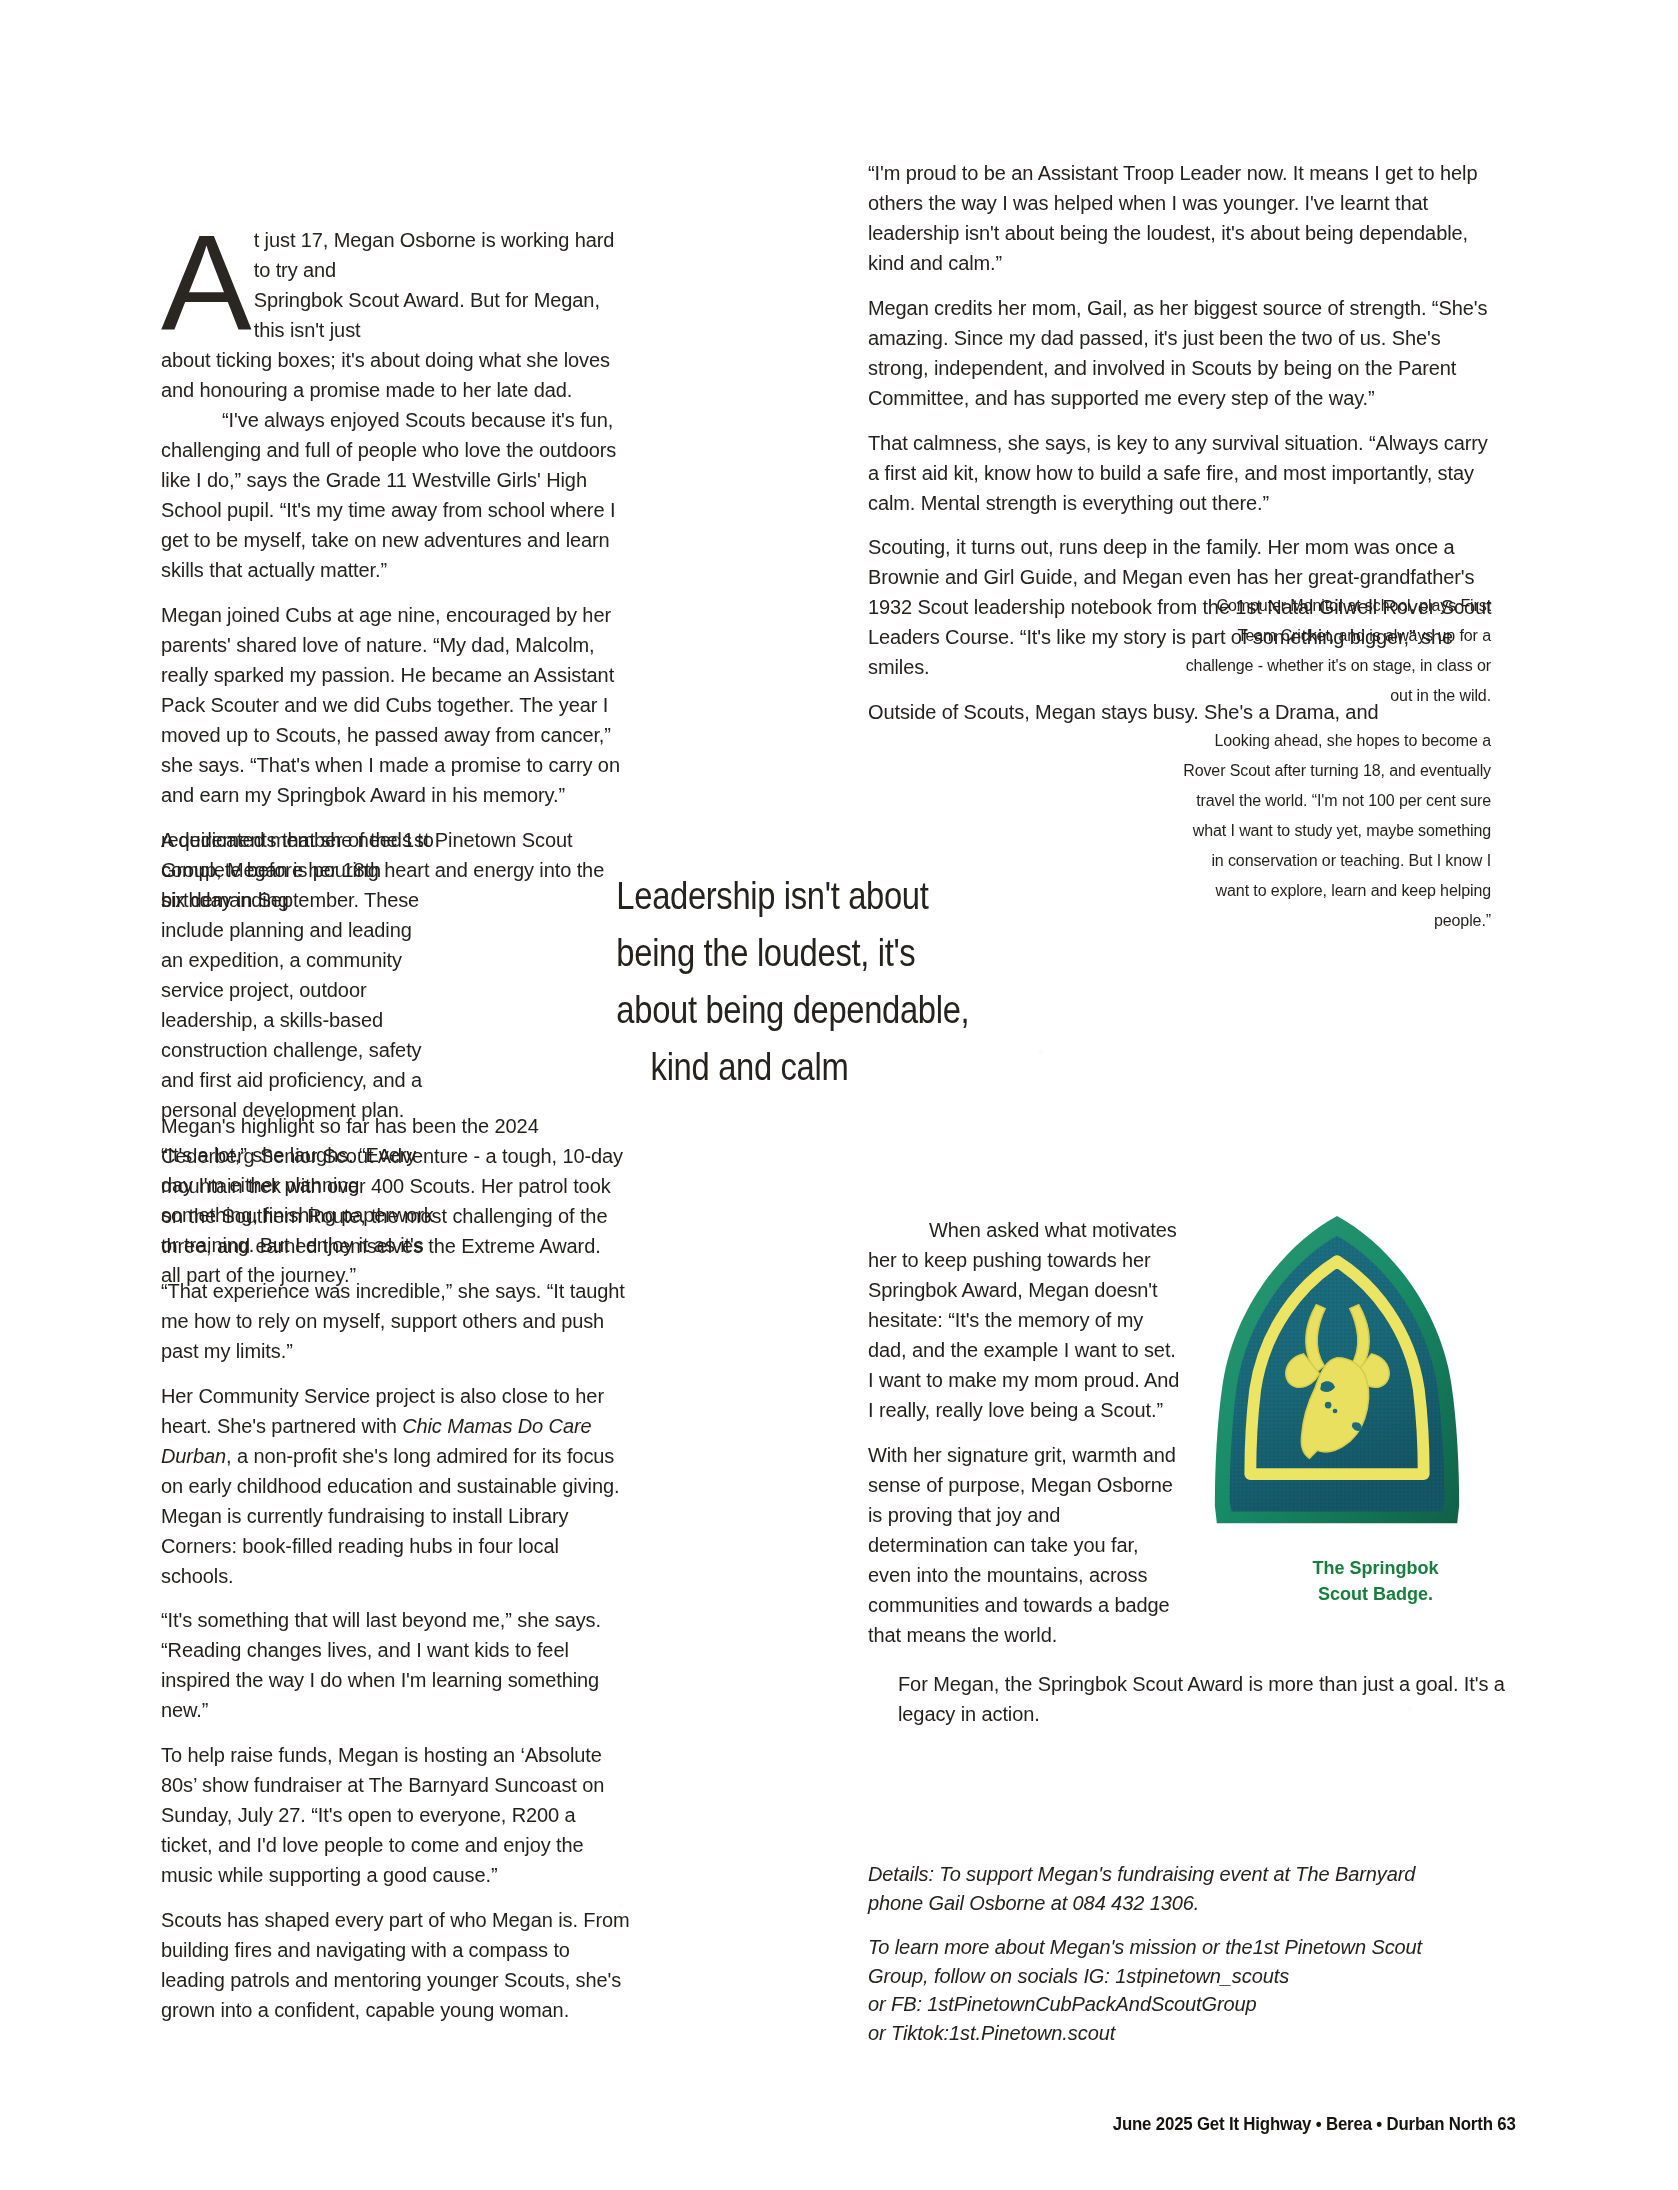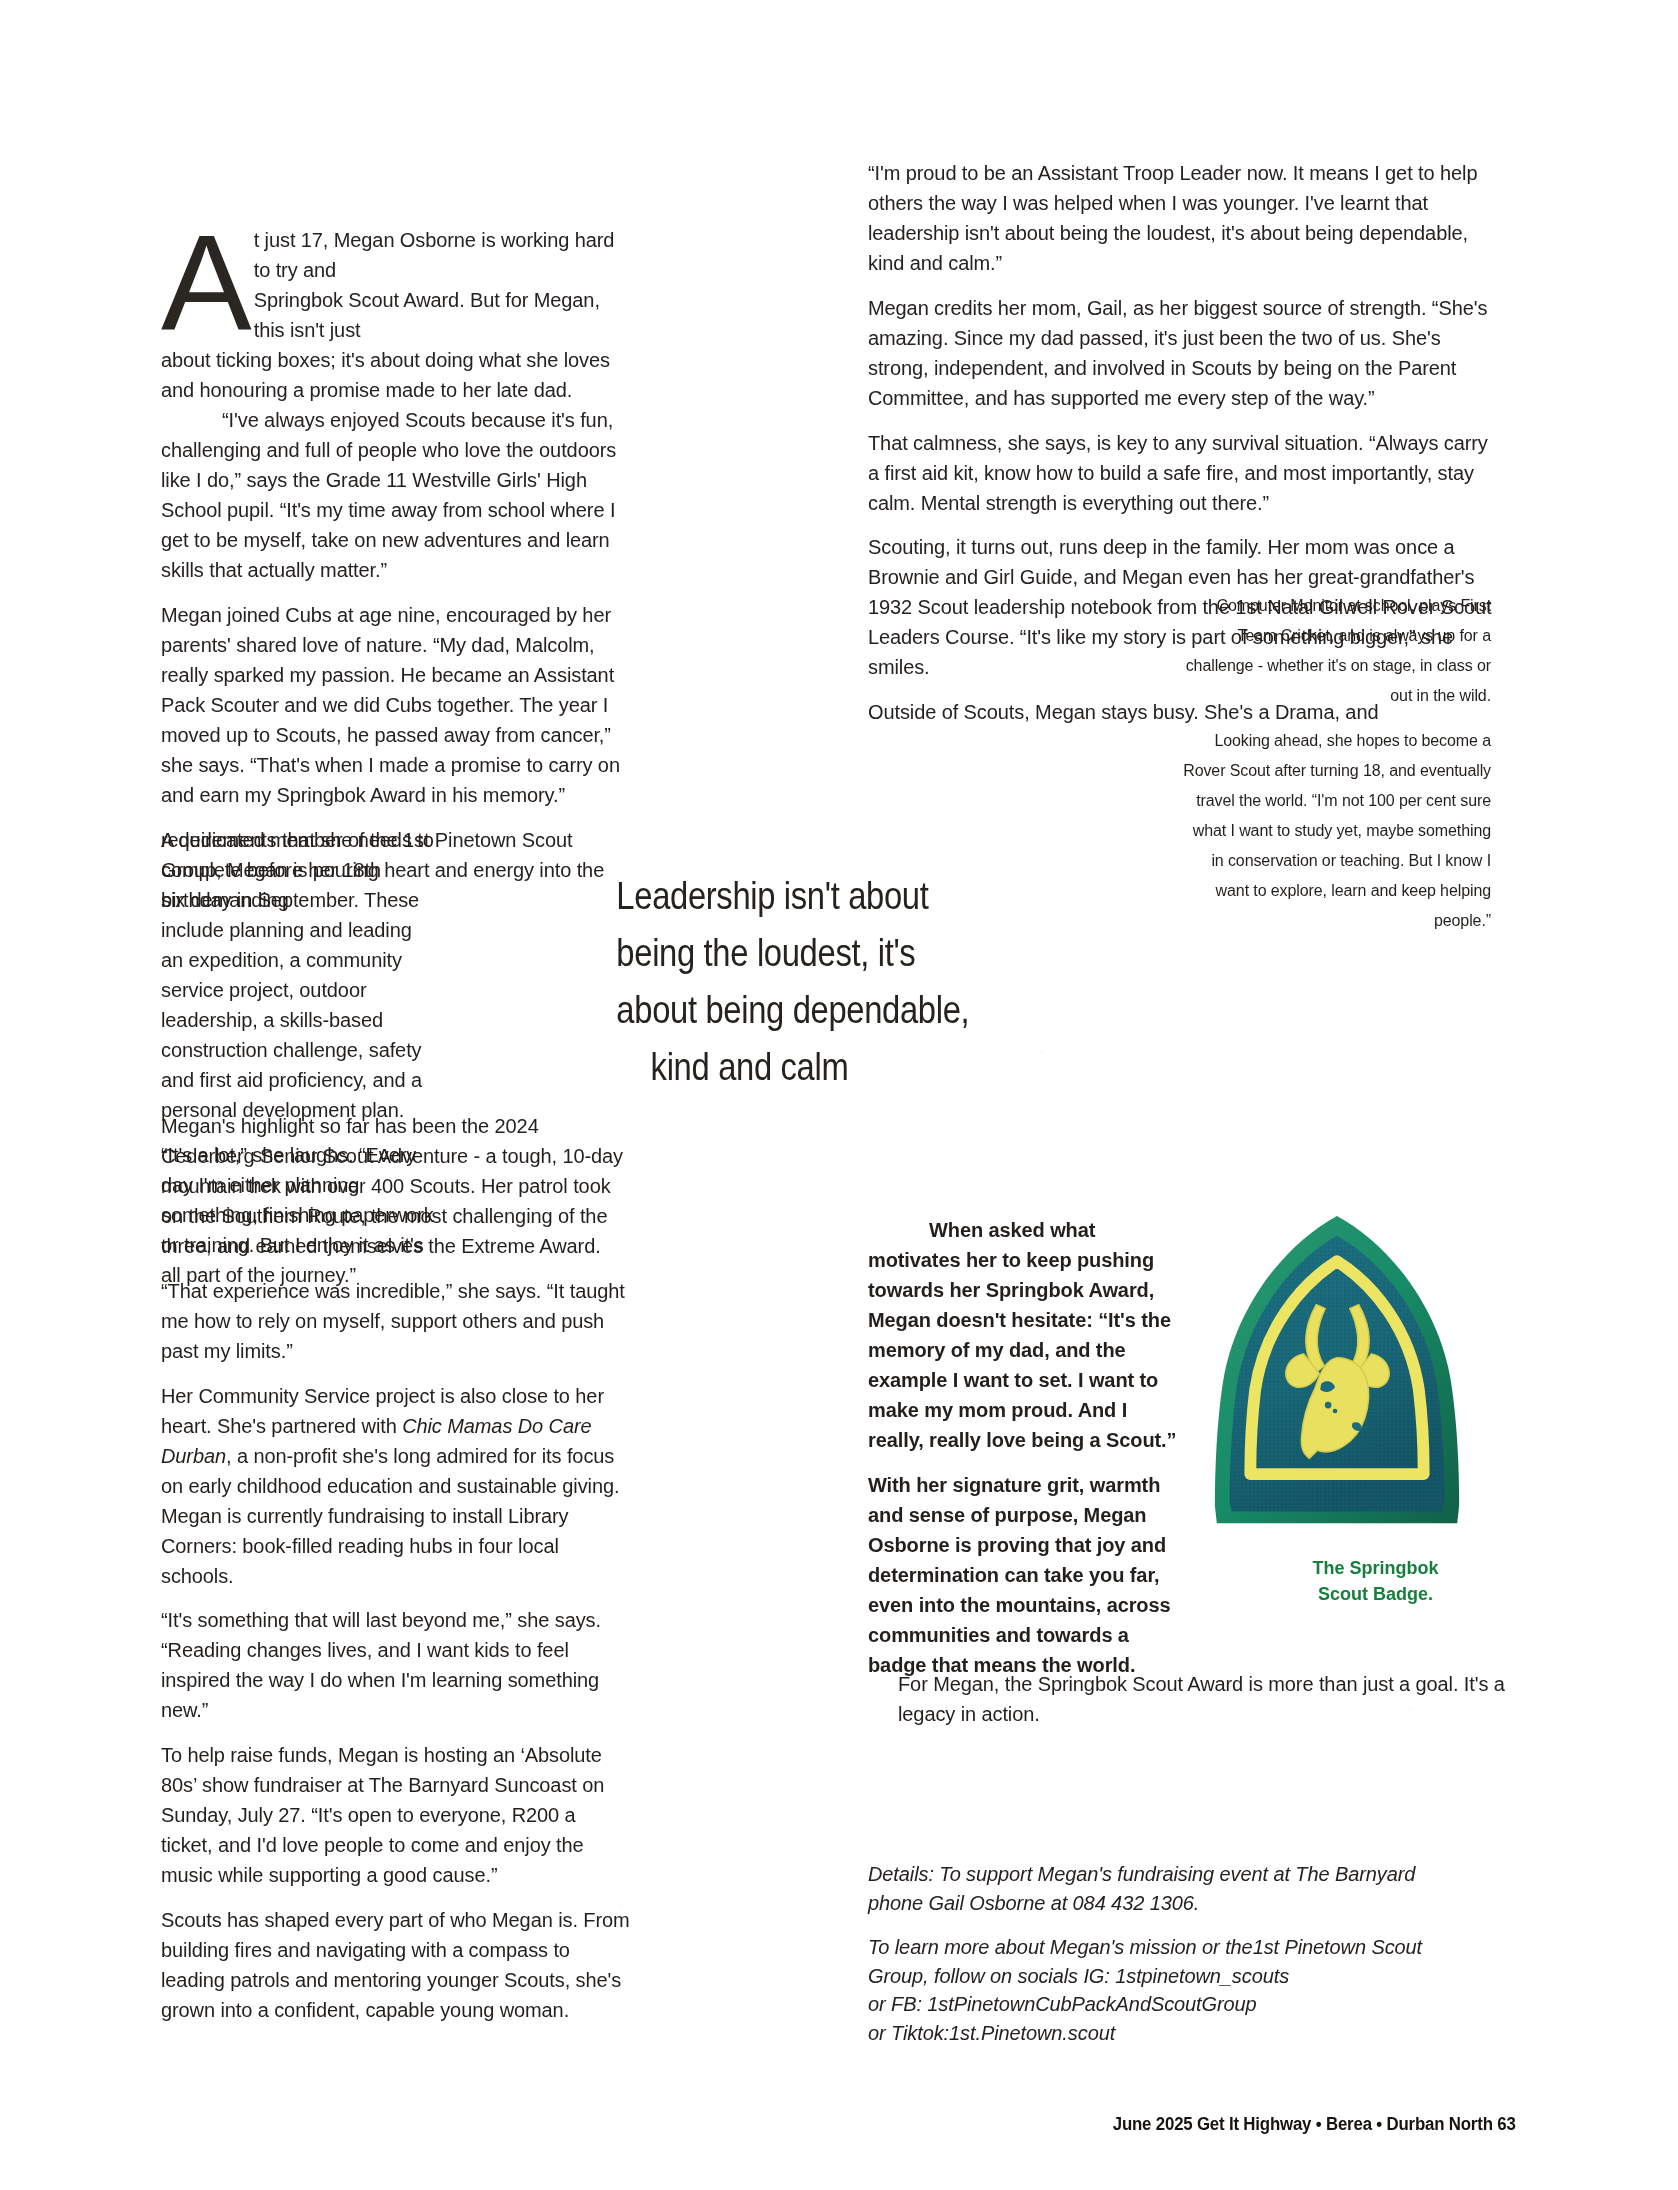--- a/index.html
+++ b/index.html
@@ -118,21 +118,21 @@
   
   .col-right-narrow {
     position: absolute;
     left: 868px;
     top: 1215px;
     width: 315px;
     font-size: 20px;
     line-height: 30px;
     letter-spacing: -0.1px;
   }
-  .col-right-narrow p { margin: 0 0 14.8px 0; font-weight: bold; }
+  .col-right-narrow p { margin: 0 0 14.8px 0; }
 
   .col-right-lower {
     position: absolute;
     left: 868px;
     top: 1669px;
     width: 624px;
     font-size: 20px;
     line-height: 30px;
     letter-spacing: -0.1px;
     margin-left: 30px;

